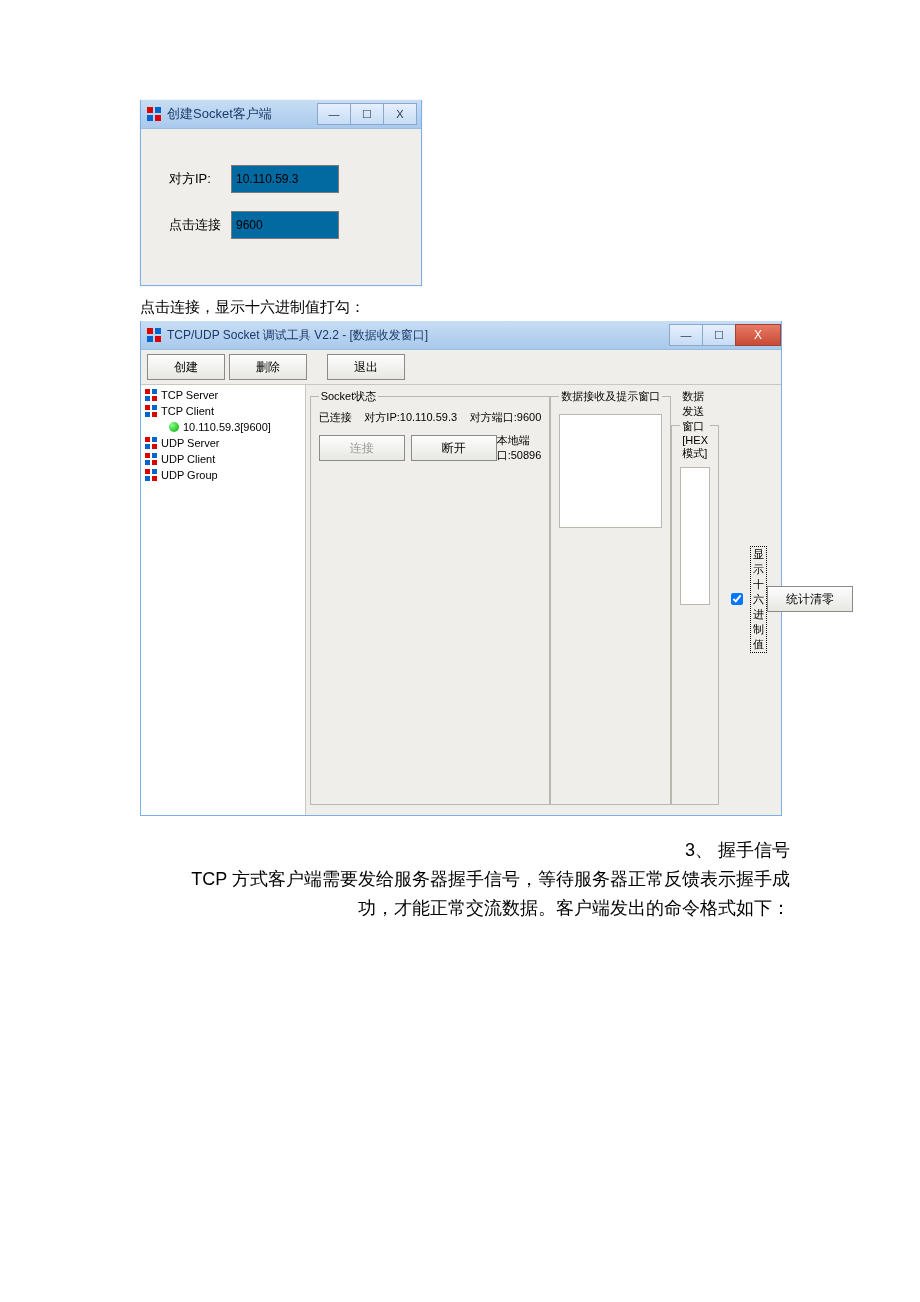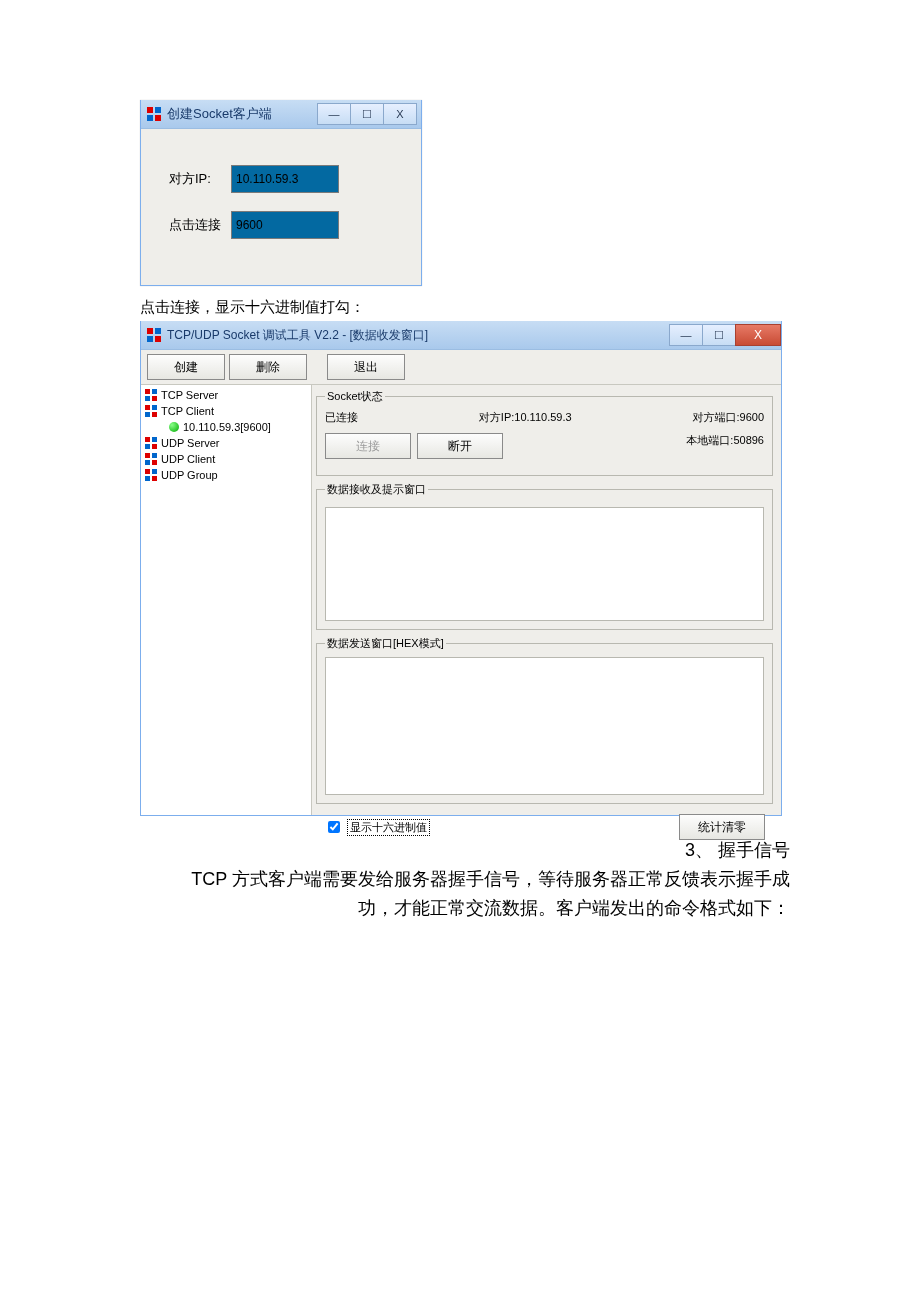--- a/index.html
+++ b/index.html
@@ -155,21 +155,21 @@
     width: 10px; height: 10px;
     background: radial-gradient(circle at 30% 30%, #8f8, #0a0);
     border-radius: 50%;
     margin-right: 4px;
     display: inline-block;
   }
   .rpane {
     flex: 1;
     padding: 4px 8px 4px 4px;
     display: flex;
-    flex-direction: column;
+    flex-direction: row;
   }
   fieldset {
     border: 1px solid #b8b8b0;
     margin: 0 0 6px 0;
     padding: 6px 8px 8px 8px;
     font-size: 11px;
     font-family: "SimSun", sans-serif;
     background: #efeeea;
   }
   fieldset legend { font-size: 11px; padding: 0 2px; }

